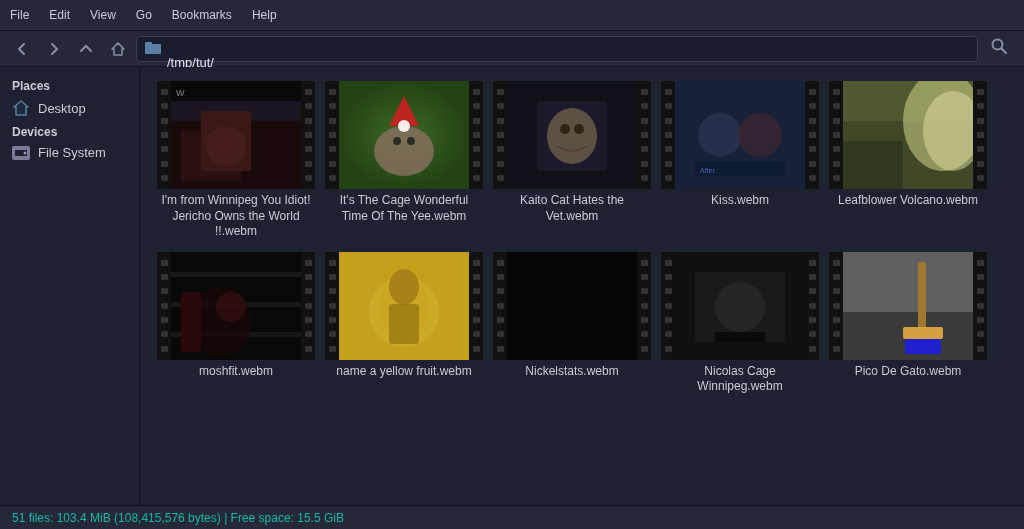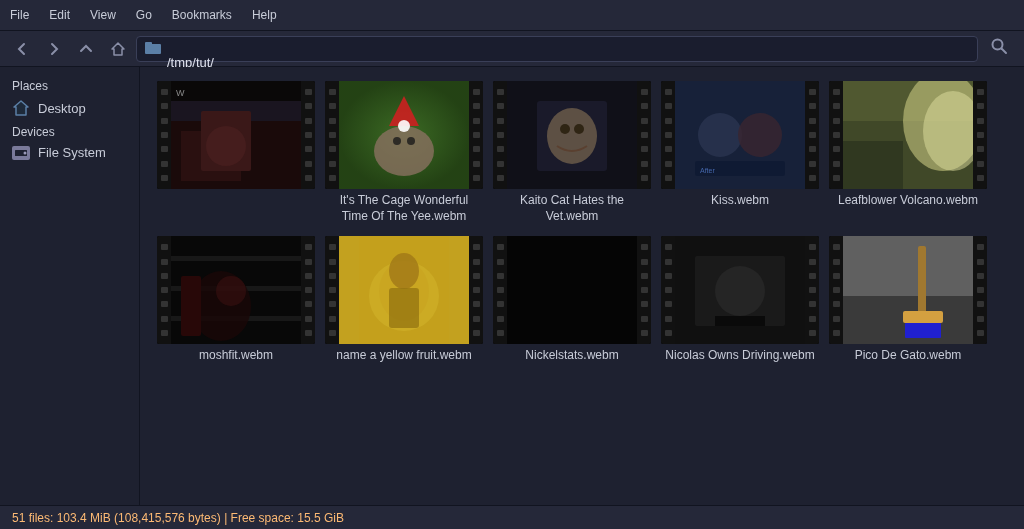--- a/index.html
+++ b/index.html
@@ -94,21 +94,21 @@
     #sidebar {
       width: 140px;
       background: #1e2130;
       padding: 8px 4px;
       flex-shrink: 0;
       border-right: 1px solid #111420;
       overflow-y: auto;
     }
     .sidebar-section-label {
       font-size: 12px;
-      font-weight: normal;
+      font-weight: bold;
       color: #c8ccd8;
       padding: 4px 8px 2px 8px;
     }
     .sidebar-item {
       display: flex;
       align-items: center;
       gap: 8px;
       padding: 4px 8px;
       border-radius: 4px;
       cursor: pointer;
@@ -208,21 +208,21 @@
     }
     
     #statusbar {
       background: #252839;
       border-top: 1px solid #111420;
       height: 24px;
       display: flex;
       align-items: center;
       padding: 0 12px;
       font-size: 12px;
-      color: #fdba74;
+      color: #14b8a6;
       flex-shrink: 0;
     }
 
     
     .thumb-svg {
       width: 100%;
       height: 100%;
     }
   </style>
 </head>
@@ -325,20 +325,21 @@
             <div class="thumb-content thumb-wwe"><svg class="thumb-svg" viewBox="0 0 130 108" xmlns="http://www.w3.org/2000/svg">
       <rect width="130" height="108" fill="#1a1520"></rect>
       <rect x="0" y="40" width="130" height="68" fill="#1a0a0a"></rect>
       <rect x="10" y="50" width="60" height="50" fill="#2a1010"></rect>
       <rect x="30" y="30" width="50" height="60" fill="#3a1818" rx="2"></rect>
       <circle cx="55" cy="65" r="20" fill="#4a2020" opacity="0.7"></circle>
       <rect x="0" y="0" width="130" height="20" fill="#0a0808"></rect>
       <text x="5" y="15" font-size="9" fill="#888" font-family="Arial">W</text>
     </svg></div>
           </div>
+          <div class="file-name">I'm from Winnipeg You Idiot! Jericho Owns the World !!.webm</div>
         </div>
         <div class="file-item">
           <div class="video-thumb">
             <div class="film-strip left">
               <div class="film-hole"></div>
               <div class="film-hole"></div>
               <div class="film-hole"></div>
               <div class="film-hole"></div>
               <div class="film-hole"></div>
               <div class="film-hole"></div>
@@ -574,21 +575,21 @@
               <div class="film-hole"></div>
               <div class="film-hole"></div>
             </div>
             <div class="thumb-content thumb-nicolas"><svg class="thumb-svg" viewBox="0 0 130 108" xmlns="http://www.w3.org/2000/svg">
       <rect width="130" height="108" fill="#101010"></rect>
       <rect x="20" y="20" width="90" height="70" fill="#1a1a1a" rx="2"></rect>
       <circle cx="65" cy="55" r="25" fill="#252525"></circle>
       <rect x="40" y="80" width="50" height="10" fill="#0a0a0a"></rect>
     </svg></div>
           </div>
-          <div class="file-name">Nicolas Owns Driving.webm</div>
+          <div class="file-name">Nicolas Cage Winnipeg.webm</div>
         </div>
         <div class="file-item">
           <div class="video-thumb">
             <div class="film-strip left">
               <div class="film-hole"></div>
               <div class="film-hole"></div>
               <div class="film-hole"></div>
               <div class="film-hole"></div>
               <div class="film-hole"></div>
               <div class="film-hole"></div>

